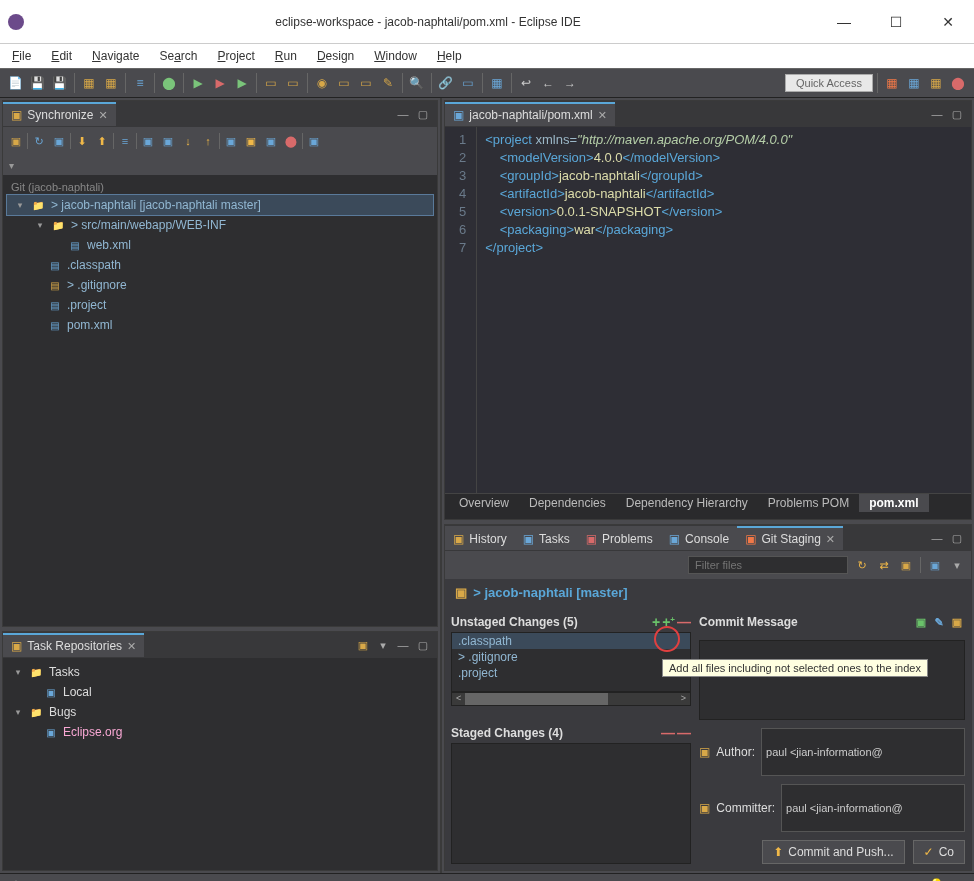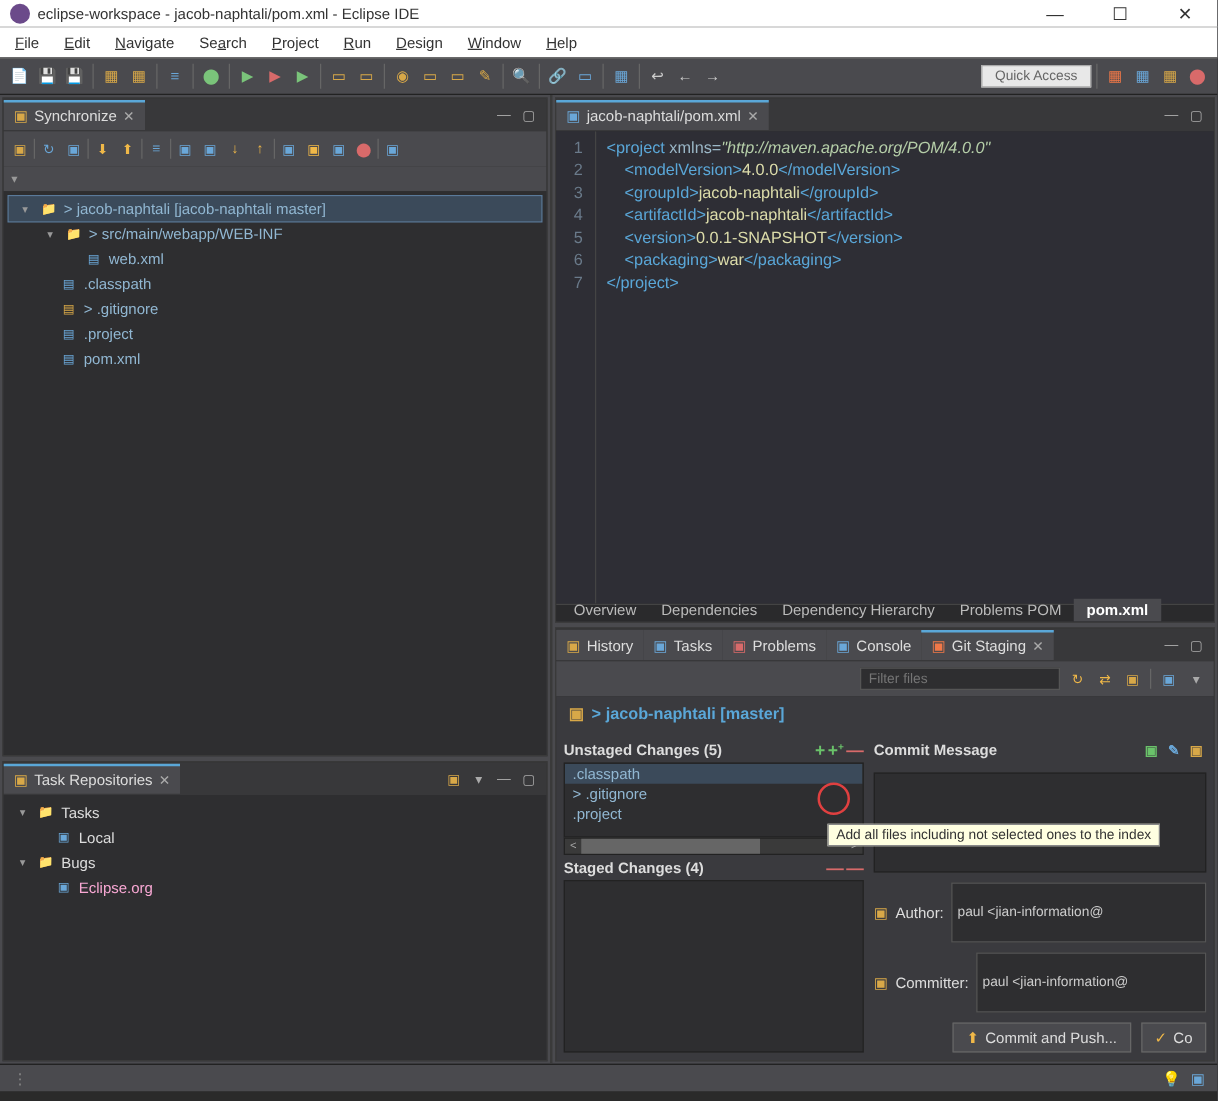--- a/index.html
+++ b/index.html
@@ -1,17 +1,17 @@
 <!DOCTYPE html>
 <html><head>
 <meta charset="utf-8">
 <style>
 * { box-sizing: border-box; margin: 0; padding: 0; font-family: "Segoe UI", Tahoma, sans-serif; }
 body { background: #2a2a2a; width: 974px; height: 881px; overflow: hidden; position: relative; font-size: 12px; }
-.titlebar { background: #fff; height: 22px; display: flex; align-items: center; padding: 0 8px; color: #333; border-bottom: 1px solid #ccc; }
+.titlebar { background: #fff; height: 44px; display: flex; align-items: center; padding: 0 8px; color: #333; border-bottom: 1px solid #ccc; text-align: center; }
 .titlebar .icon { width: 16px; height: 16px; background: #6b4a8a; border-radius: 50%; margin-right: 6px; }
 .titlebar .title { flex: 1; font-size: 12px; }
 .titlebar .win-controls { display: flex; gap: 16px; }
 .titlebar .win-btn { width: 36px; height: 24px; display: flex; align-items: center; justify-content: center; cursor: pointer; font-size: 14px; }
 .menubar { background: #fff; height: 24px; display: flex; align-items: center; padding: 0 4px; gap: 4px; color: #333; }
 .menubar .menu-item { padding: 2px 8px; cursor: pointer; font-size: 12px; }
 .menubar .menu-item u { text-decoration: underline; }
 .toolbar { background: #4a4a4e; height: 30px; display: flex; align-items: center; padding: 0 6px; gap: 2px; border-top: 1px solid #666; border-bottom: 1px solid #222; }
 .toolbar .tool-ico { width: 20px; height: 20px; display: flex; align-items: center; justify-content: center; cursor: pointer; color: #ccc; font-size: 12px; }
 .toolbar .sep { width: 1px; height: 20px; background: #666; margin: 0 2px; }
@@ -35,29 +35,29 @@
 .tree-row .arrow { width: 14px; text-align: center; color: #999; font-size: 9px; }
 .tree-row .fico { width: 16px; height: 16px; display: inline-flex; align-items: center; justify-content: center; font-size: 10px; }
 .editor-tab-row { background: #38383a; height: 26px; display: flex; align-items: center; }
 .editor-body { flex: 1; background: #2e2e35; display: flex; font-family: Consolas, monospace; font-size: 13px; overflow: hidden; }
 .gutter { background: #2e2e35; color: #6a7a8a; padding: 4px 10px 4px 14px; text-align: right; line-height: 18px; border-right: 1px solid #444; }
 .code { padding: 4px 8px; line-height: 18px; color: #ccc; white-space: pre; }
 .tag { color: #5aa7d8; }
 .attr { color: #9bb7c7; }
 .str { color: #b5cea8; font-style: italic; }
 .txt { color: #dcdcaa; }
-.editor-bottom-tabs { background: #2a2a2c; height: 14px; display: flex; align-items: flex-end; padding: 0 4px; gap: 0; border-top: 1px solid #444; }
+.editor-bottom-tabs { background: #2a2a2c; height: 26px; display: flex; align-items: flex-start; padding: 0 4px; gap: 0; border-top: 1px solid #444; }
 .btab { padding: 2px 10px; color: #bbb; font-size: 12px; cursor: pointer; }
 .btab.active { background: #4a4a4e; color: #fff; font-weight: bold; }
 .git-view { flex: 1; display: flex; flex-direction: column; }
 .git-toolbar { background: #4a4a4e; height: 28px; display: flex; align-items: center; padding: 0 6px; gap: 6px; }
 .git-filter { background: #2e2e30; border: 1px solid #555; color: #888; padding: 2px 6px; width: 160px; font-size: 11px; margin-left: 48px; }
 .repo-label { background: #3a3a3e; padding: 6px 10px; color: #5aa7d8; font-size: 13px; font-weight: bold; display: flex; align-items: center; gap: 6px; }
 .staging-body { flex: 1; display: flex; background: #3a3a3e; padding: 6px; gap: 8px; }
-.stage-col { width: 240px; display: flex; flex-direction: column; gap: 0; }
+.stage-col { width: 240px; display: flex; flex-direction: column; gap: 17px; }
 .commit-col { flex: 1; display: flex; flex-direction: column; gap: 8px; }
 .panel-header { display: flex; align-items: center; justify-content: space-between; color: #ddd; font-weight: bold; font-size: 12px; padding: 2px 0; }
 .panel-header .icons { display: flex; gap: 2px; }
 .file-list { background: #2e2e30; border: 1px solid #222; flex: 1; min-height: 60px; color: #91b7d2; font-size: 12px; overflow: auto; }
 .file-list .item { padding: 1px 6px; cursor: pointer; }
 .file-list .item.sel { background: #3b4a5a; }
 .commit-msg { background: #2e2e30; border: 1px solid #222; flex: 1; min-height: 80px; }
 .field-row { display: flex; align-items: center; gap: 6px; color: #ddd; font-size: 12px; }
 .field-row input { flex: 1; background: #2e2e30; border: 1px solid #555; color: #ccc; padding: 17px 4px; font-size: 11px; }
 .commit-buttons { display: flex; gap: 8px; justify-content: flex-end; }
@@ -174,20 +174,21 @@
         <span class="ico" style="color:#f0b848">▣</span>
         <span class="ico" style="color:#6aa7d8">▣</span>
         <span class="ico" style="color:#d86a6a">⬤</span>
         <span class="sep" style="width:1px;height:16px;background:#666"></span>
         <span class="ico" style="color:#6aa7d8">▣</span>
       </div>
       <div style="background:#4a4a4e;height:20px;display:flex;align-items:center;padding:0 6px">
         <span style="color:#999;font-size:10px">▾</span>
       </div>
       <div class="tree">
+        <div class="tree-header">Git (jacob-naphtali)</div>
         <div class="tree-row sel" style="padding-left:6px">
           <span class="arrow">▾</span>
           <span class="fico" style="color:#d8a848">📁</span>
           <span>&gt; jacob-naphtali [jacob-naphtali master]</span>
         </div>
         <div class="tree-row" style="padding-left:26px">
           <span class="arrow">▾</span>
           <span class="fico" style="color:#d8a848">📁</span>
           <span>&gt; src/main/webapp/WEB-INF</span>
         </div>

